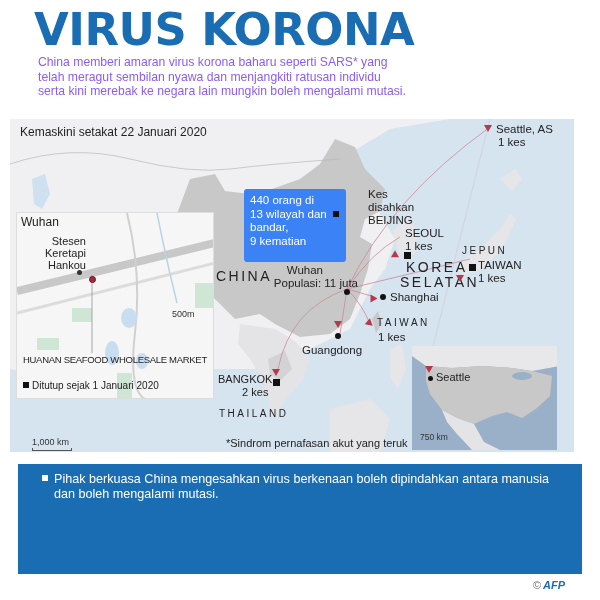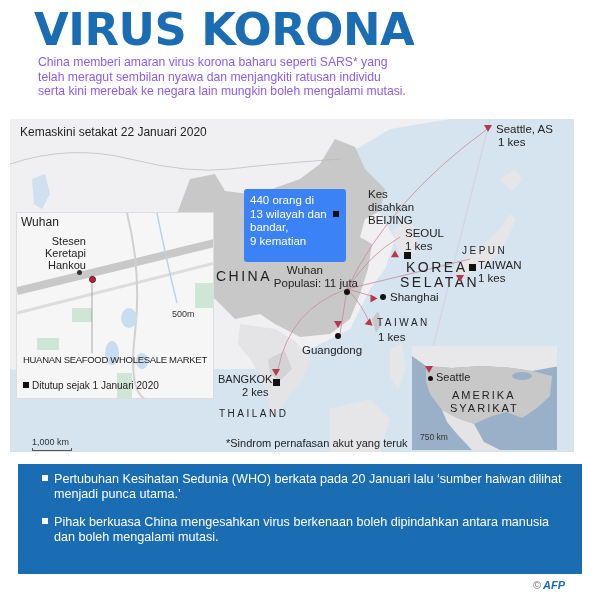--- a/index.html
+++ b/index.html
@@ -230,36 +230,28 @@
     <svg width="148" height="104" viewBox="0 0 148 104" style="position:absolute;left:0;top:0;">
       <rect x="0" y="0" width="148" height="104" fill="#9ab0c8"></rect>
       <path d="M0 0 L148 0 L148 20 L120 25 L100 22 L70 20 L40 22 L14 20 L0 10 Z" fill="#e8e8ea"></path>
       <path d="M14 20 L40 22 L70 20 L100 22 L120 25 L140 30 L138 50 L125 62 L110 72 L95 66 L80 70 L62 78 L45 72 L30 64 L18 48 L14 35 Z" fill="#c8c8c8"></path>
       <path d="M30 64 L45 72 L62 78 L72 96 L88 104 L60 104 L45 88 L35 76 Z" fill="#e4e4e6"></path>
       <ellipse cx="110" cy="30" rx="10" ry="4" fill="#9ab0c8"></ellipse>
     </svg>
     <div class="tri" style="left:13px; top:20px;"></div>
     <div class="dot" style="left:16px; top:30px; width:5px; height:5px;"></div>
     <div class="lbl" style="left:24px; top:25px; font-size:11px;">Seattle</div>
-    <div class="country" style="left:40px; top:43px; font-size:11px; letter-spacing:2px; line-height:13px;">
-      <div>AMERIKA</div>
-      <div style="margin-left:-2px;">SYARIKAT</div>
-    </div>
     <div class="scale" style="left:8px; top:86px; font-size:8.5px;">
       <span>750 km</span>
     </div>
   </div>
 </div>
 
 <div class="facts">
   <div class="fact">
     <span class="bullet"></span>
-    <span>Pertubuhan Kesihatan Sedunia (WHO) berkata pada 20 Januari lalu ‘sumber haiwan dilihat  menjadi punca utama.’</span>
-  </div>
-  <div class="fact">
-    <span class="bullet"></span>
     <span>Pihak berkuasa China mengesahkan virus berkenaan boleh dipindahkan antara manusia dan boleh mengalami mutasi.</span>
   </div>
 </div>
 
 <div class="credit">
   <span class="copy">©</span><span>AFP</span>
 </div>
 
 </body></html>

